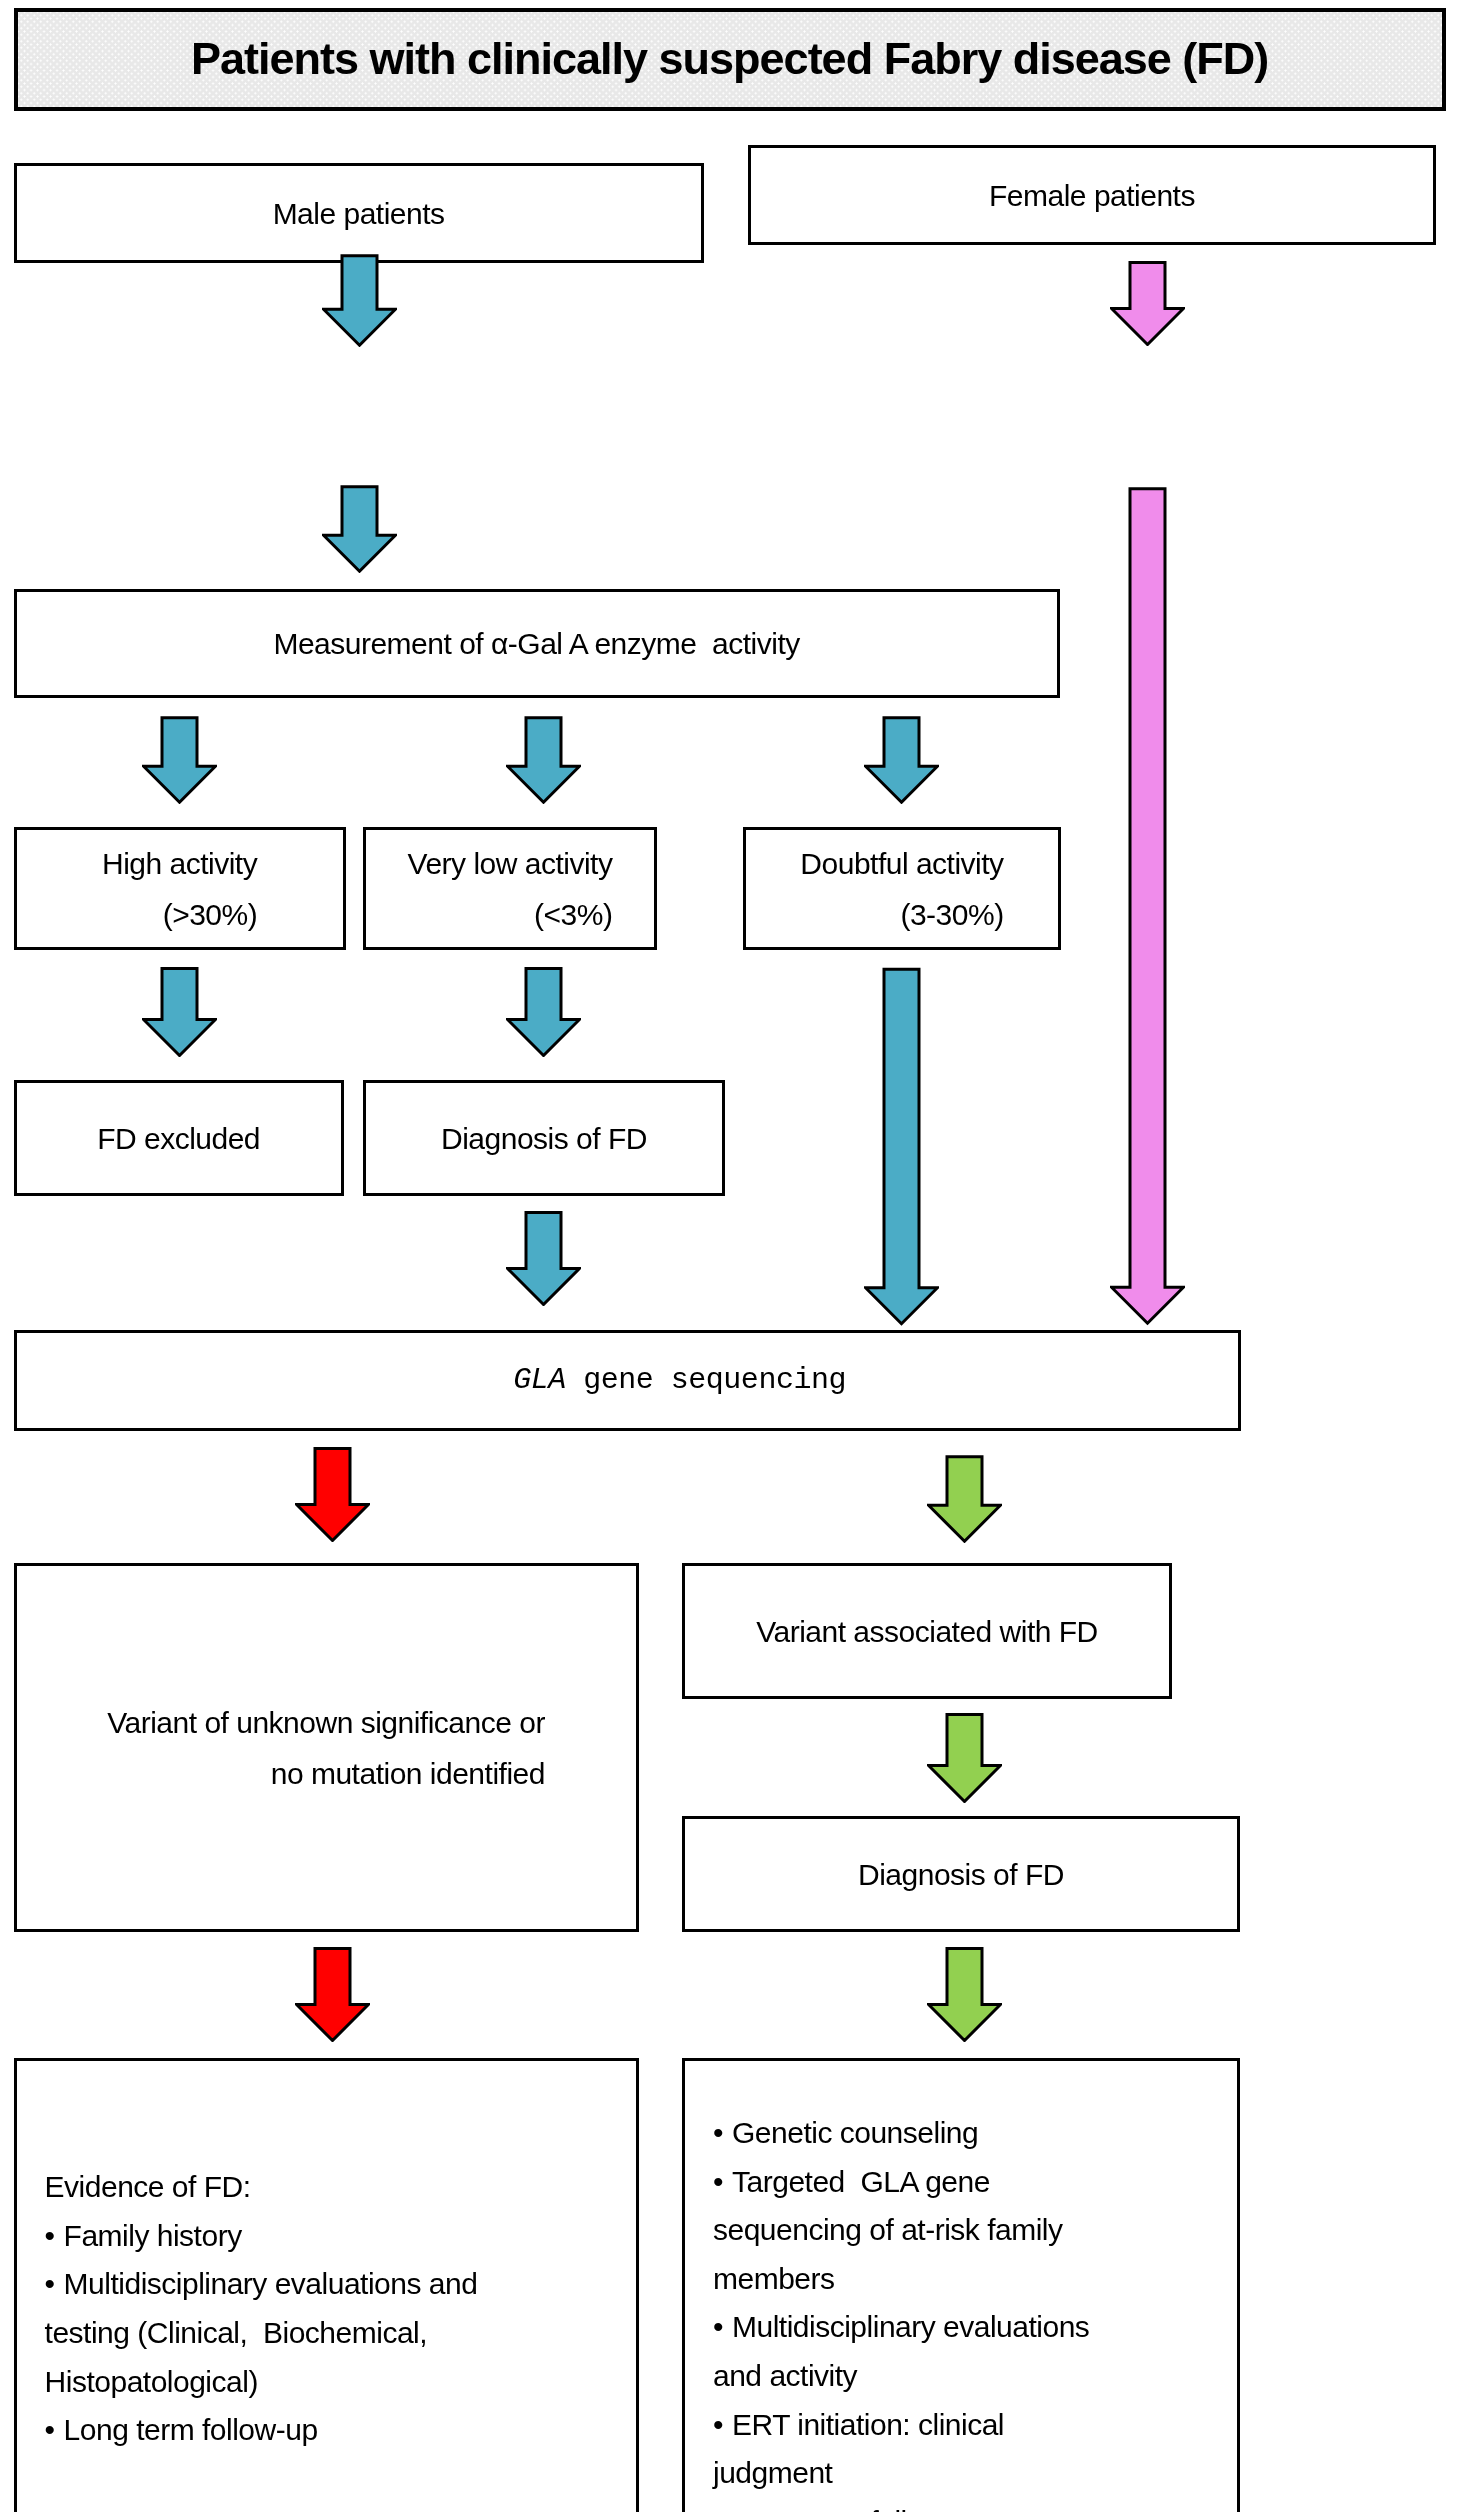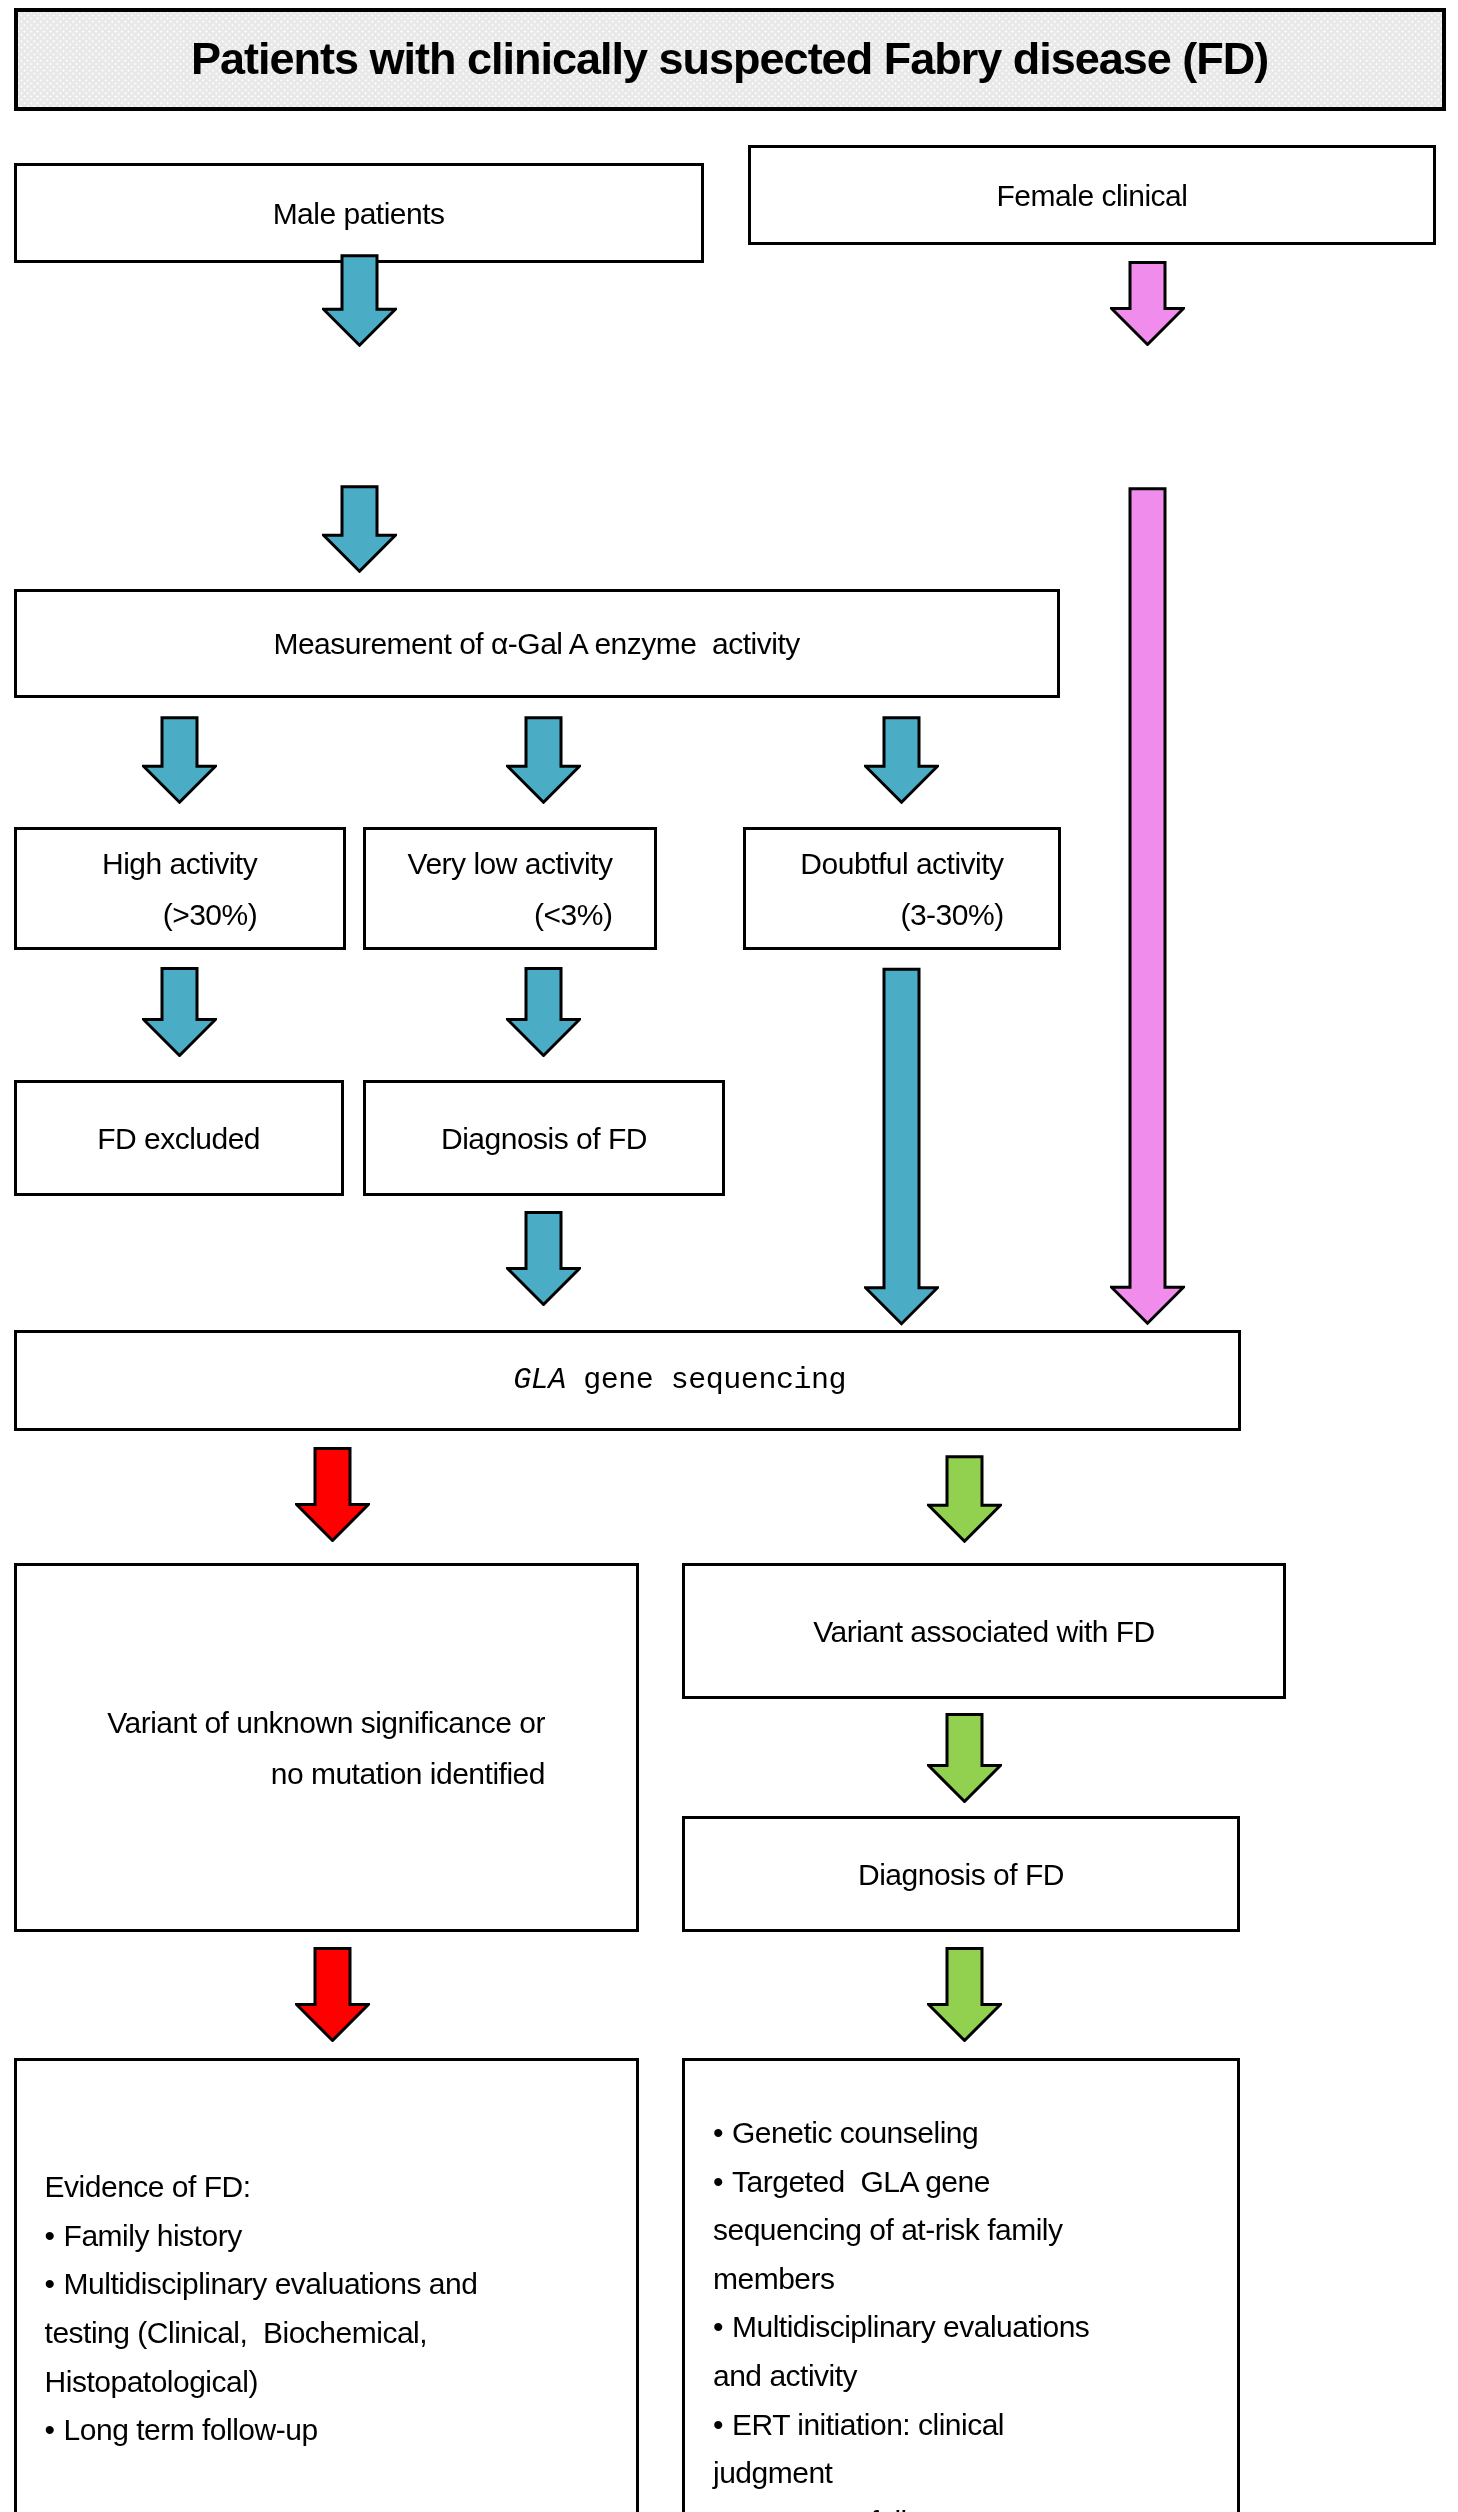--- a/index.html
+++ b/index.html
@@ -61,21 +61,21 @@
 <div class="page">
 
   <div class="box title-box" style="left:13.6px; top:7.5px; width:1432px; height:103px;">
     <span class="txt">Patients with clinically suspected Fabry disease (FD)</span>
   </div>
 
   <div class="box" style="left:13.6px; top:163px; width:690px; height:100px;">
     <span class="txt">Male patients</span>
   </div>
   <div class="box" style="left:748px; top:145px; width:688px; height:100px;">
-    <span class="txt">Female clinical</span>
+    <span class="txt">Female patients</span>
   </div>
 
   <svg class="arrow" style="left:322px; top:254px;" width="75" height="93" viewBox="0 0 150 185">
     <polygon points="75,182 3,110 40,110 40,3 110,3 110,110 147,110" fill="#4BACC6"></polygon>
   </svg>
   <svg class="arrow" style="left:1110px; top:261px;" width="75" height="85" viewBox="0 0 150 170">
     <polygon points="75,167 3,95 40,95 40,3 110,3 110,95 147,95" fill="#F08CEB"></polygon>
   </svg>
 
 
@@ -144,21 +144,21 @@
     <polygon points="75,187 3,115 40,115 40,3 110,3 110,115 147,115" fill="#FF0000"></polygon>
   </svg>
   <svg class="arrow" style="left:927px; top:1455px;" width="75" height="88" viewBox="0 0 150 175">
     <polygon points="75,172 3,100 40,100 40,3 110,3 110,100 147,100" fill="#92D050"></polygon>
   </svg>
 
   <div class="box" style="left:13.6px; top:1563px; width:625px; height:369px;">
     <span class="txt">Variant of unknown significance or
 no mutation identified</span>
   </div>
-  <div class="box" style="left:682px; top:1563px; width:604px; height:136px;">
+  <div class="box" style="left:682px; top:1563px; width:490px; height:136px;">
     <span class="txt">Variant associated with FD</span>
   </div>
 
   <svg class="arrow" style="left:927px; top:1713px;" width="75" height="90" viewBox="0 0 150 180">
     <polygon points="75,177 3,105 40,105 40,3 110,3 110,105 147,105" fill="#92D050"></polygon>
   </svg>
 
   <div class="box" style="left:682px; top:1816px; width:558px; height:116px;">
     <span class="txt">Diagnosis of FD</span>
   </div>

